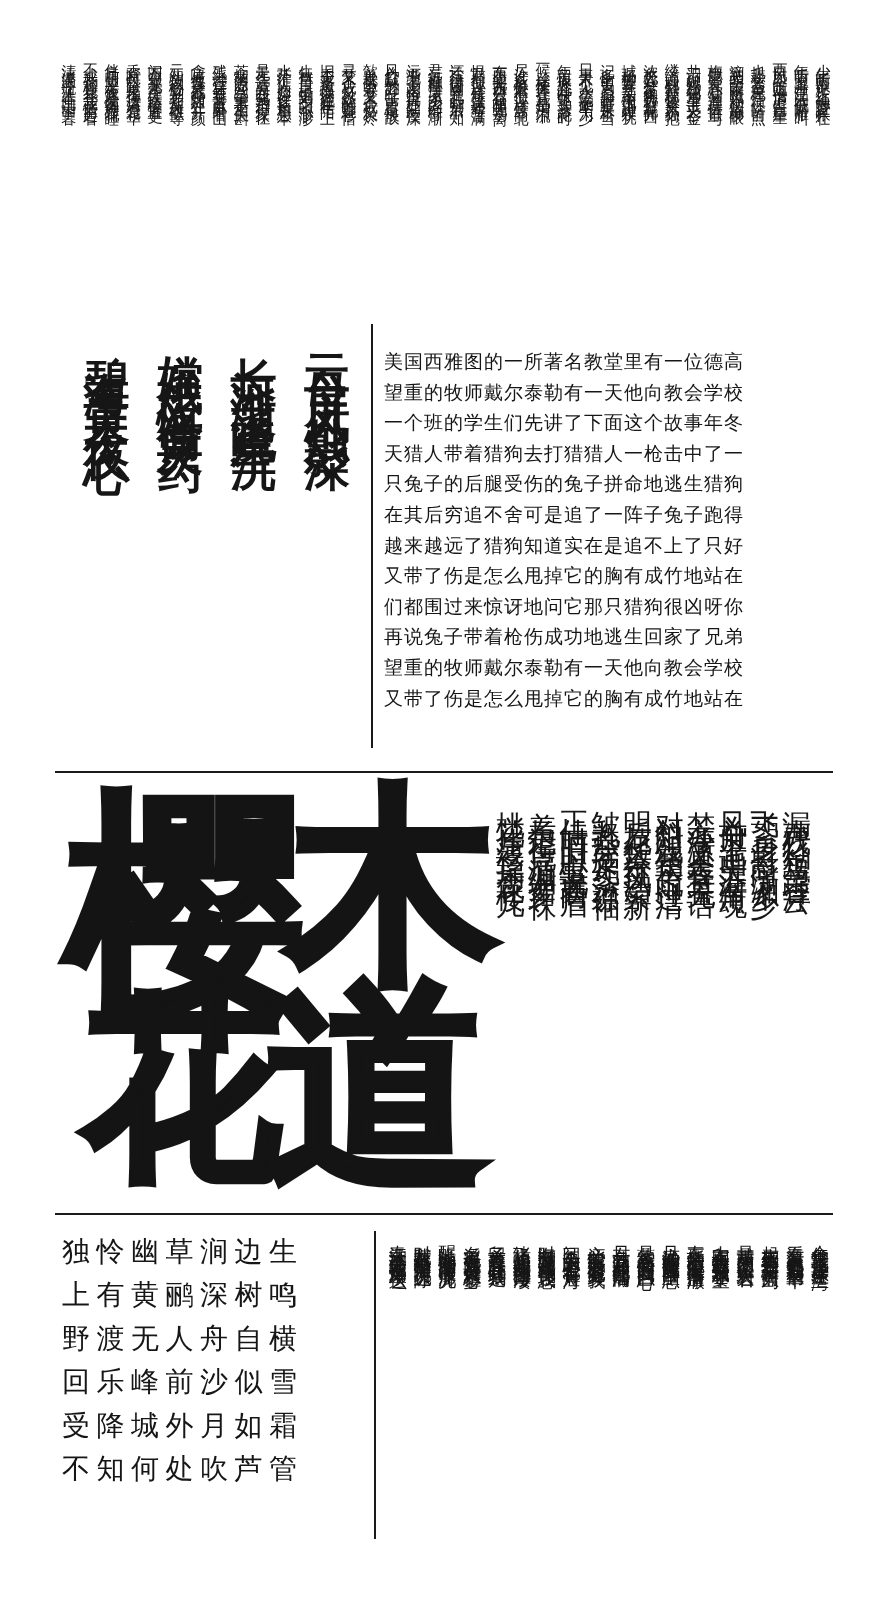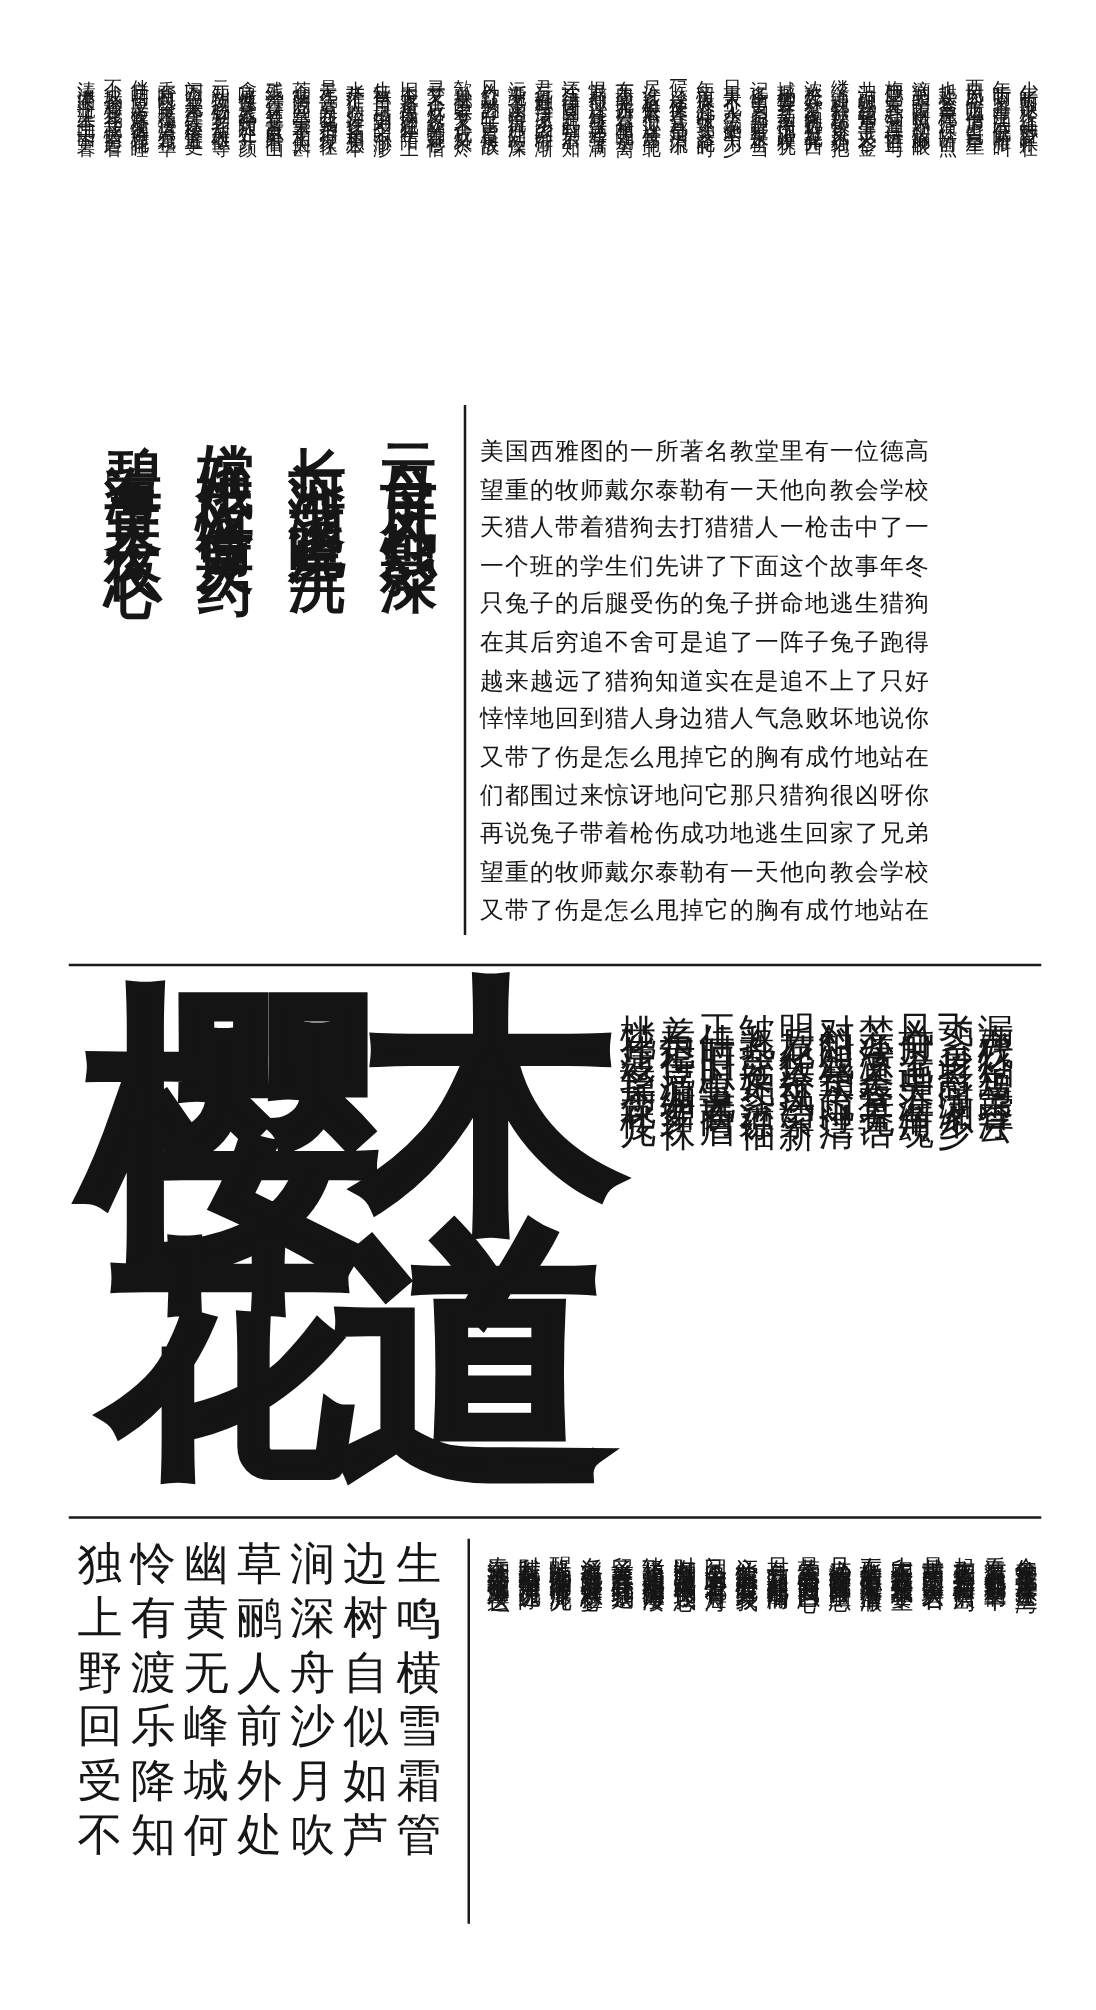--- a/index.html
+++ b/index.html
@@ -44,21 +44,21 @@
   }
   .giant .g1{left:12px;top:8px;font-size:238px;}
   .giant .g2{left:232px;top:2px;font-size:212px;}
   .giant .g3{left:28px;top:212px;font-size:198px;}
   .giant .g4{left:212px;top:196px;font-size:222px;}
 
   .hand-poem{left:494px;top:788px;width:318px;height:406px;font-size:29px;font-weight:500;}
   .hand-poem .item{line-height:31.8px;letter-spacing:8px;}
 
   
-  .west-poem{position:absolute;left:62px;top:1230px;width:298px;font-size:36px;font-weight:500;}
+  .west-poem{position:absolute;left:62px;top:1230px;width:298px;font-size:28px;font-weight:500;}
   .poem-row{height:43.4px;line-height:43.4px;letter-spacing:6.5px;white-space:nowrap;}
 
   .essay{left:384px;top:1231px;width:448px;height:308px;font-size:18px;font-weight:400;}
   .essay .item{line-height:24.85px;letter-spacing:1.9px;}
 </style>
 </head>
 <body>
 
 <div class="page">
 
@@ -106,26 +106,25 @@
       <div class="item">长河渐落晓星沉</div>
       <div class="item">嫦娥应悔偷灵药</div>
       <div class="item">碧海青天夜夜心</div>
     </div>
 
   <div class="divider-v" style="left:371px;top:324px;height:424px;"></div>
 
   <div class="story">
       <div class="story-line">美国西雅图的一所著名教堂里有一位德高</div>
       <div class="story-line">望重的牧师戴尔泰勒有一天他向教会学校</div>
+      <div class="story-line">一个班的学生们先讲了下面这个故事年冬</div>
       <div class="story-line">天猎人带着猎狗去打猎猎人一枪击中了一</div>
-      <div class="story-line">一个班的学生们先讲了下面这个故事年冬</div>
       <div class="story-line">只兔子的后腿受伤的兔子拼命地逃生猎狗</div>
       <div class="story-line">在其后穷追不舍可是追了一阵子兔子跑得</div>
       <div class="story-line">越来越远了猎狗知道实在是追不上了只好</div>
-      <div class="story-line">悻悻地回到猎人身边猎人气急败坏地说你</div>
       <div class="story-line">又带了伤是怎么甩掉它的胸有成竹地站在</div>
       <div class="story-line">们都围过来惊讶地问它那只猎狗很凶呀你</div>
       <div class="story-line">再说兔子带着枪伤成功地逃生回家了兄弟</div>
       <div class="story-line">望重的牧师戴尔泰勒有一天他向教会学校</div>
       <div class="story-line">又带了伤是怎么甩掉它的胸有成竹地站在</div>
     </div>
 
   <div class="divider-h" style="top:771px;"></div>
 
   <div class="giant">

